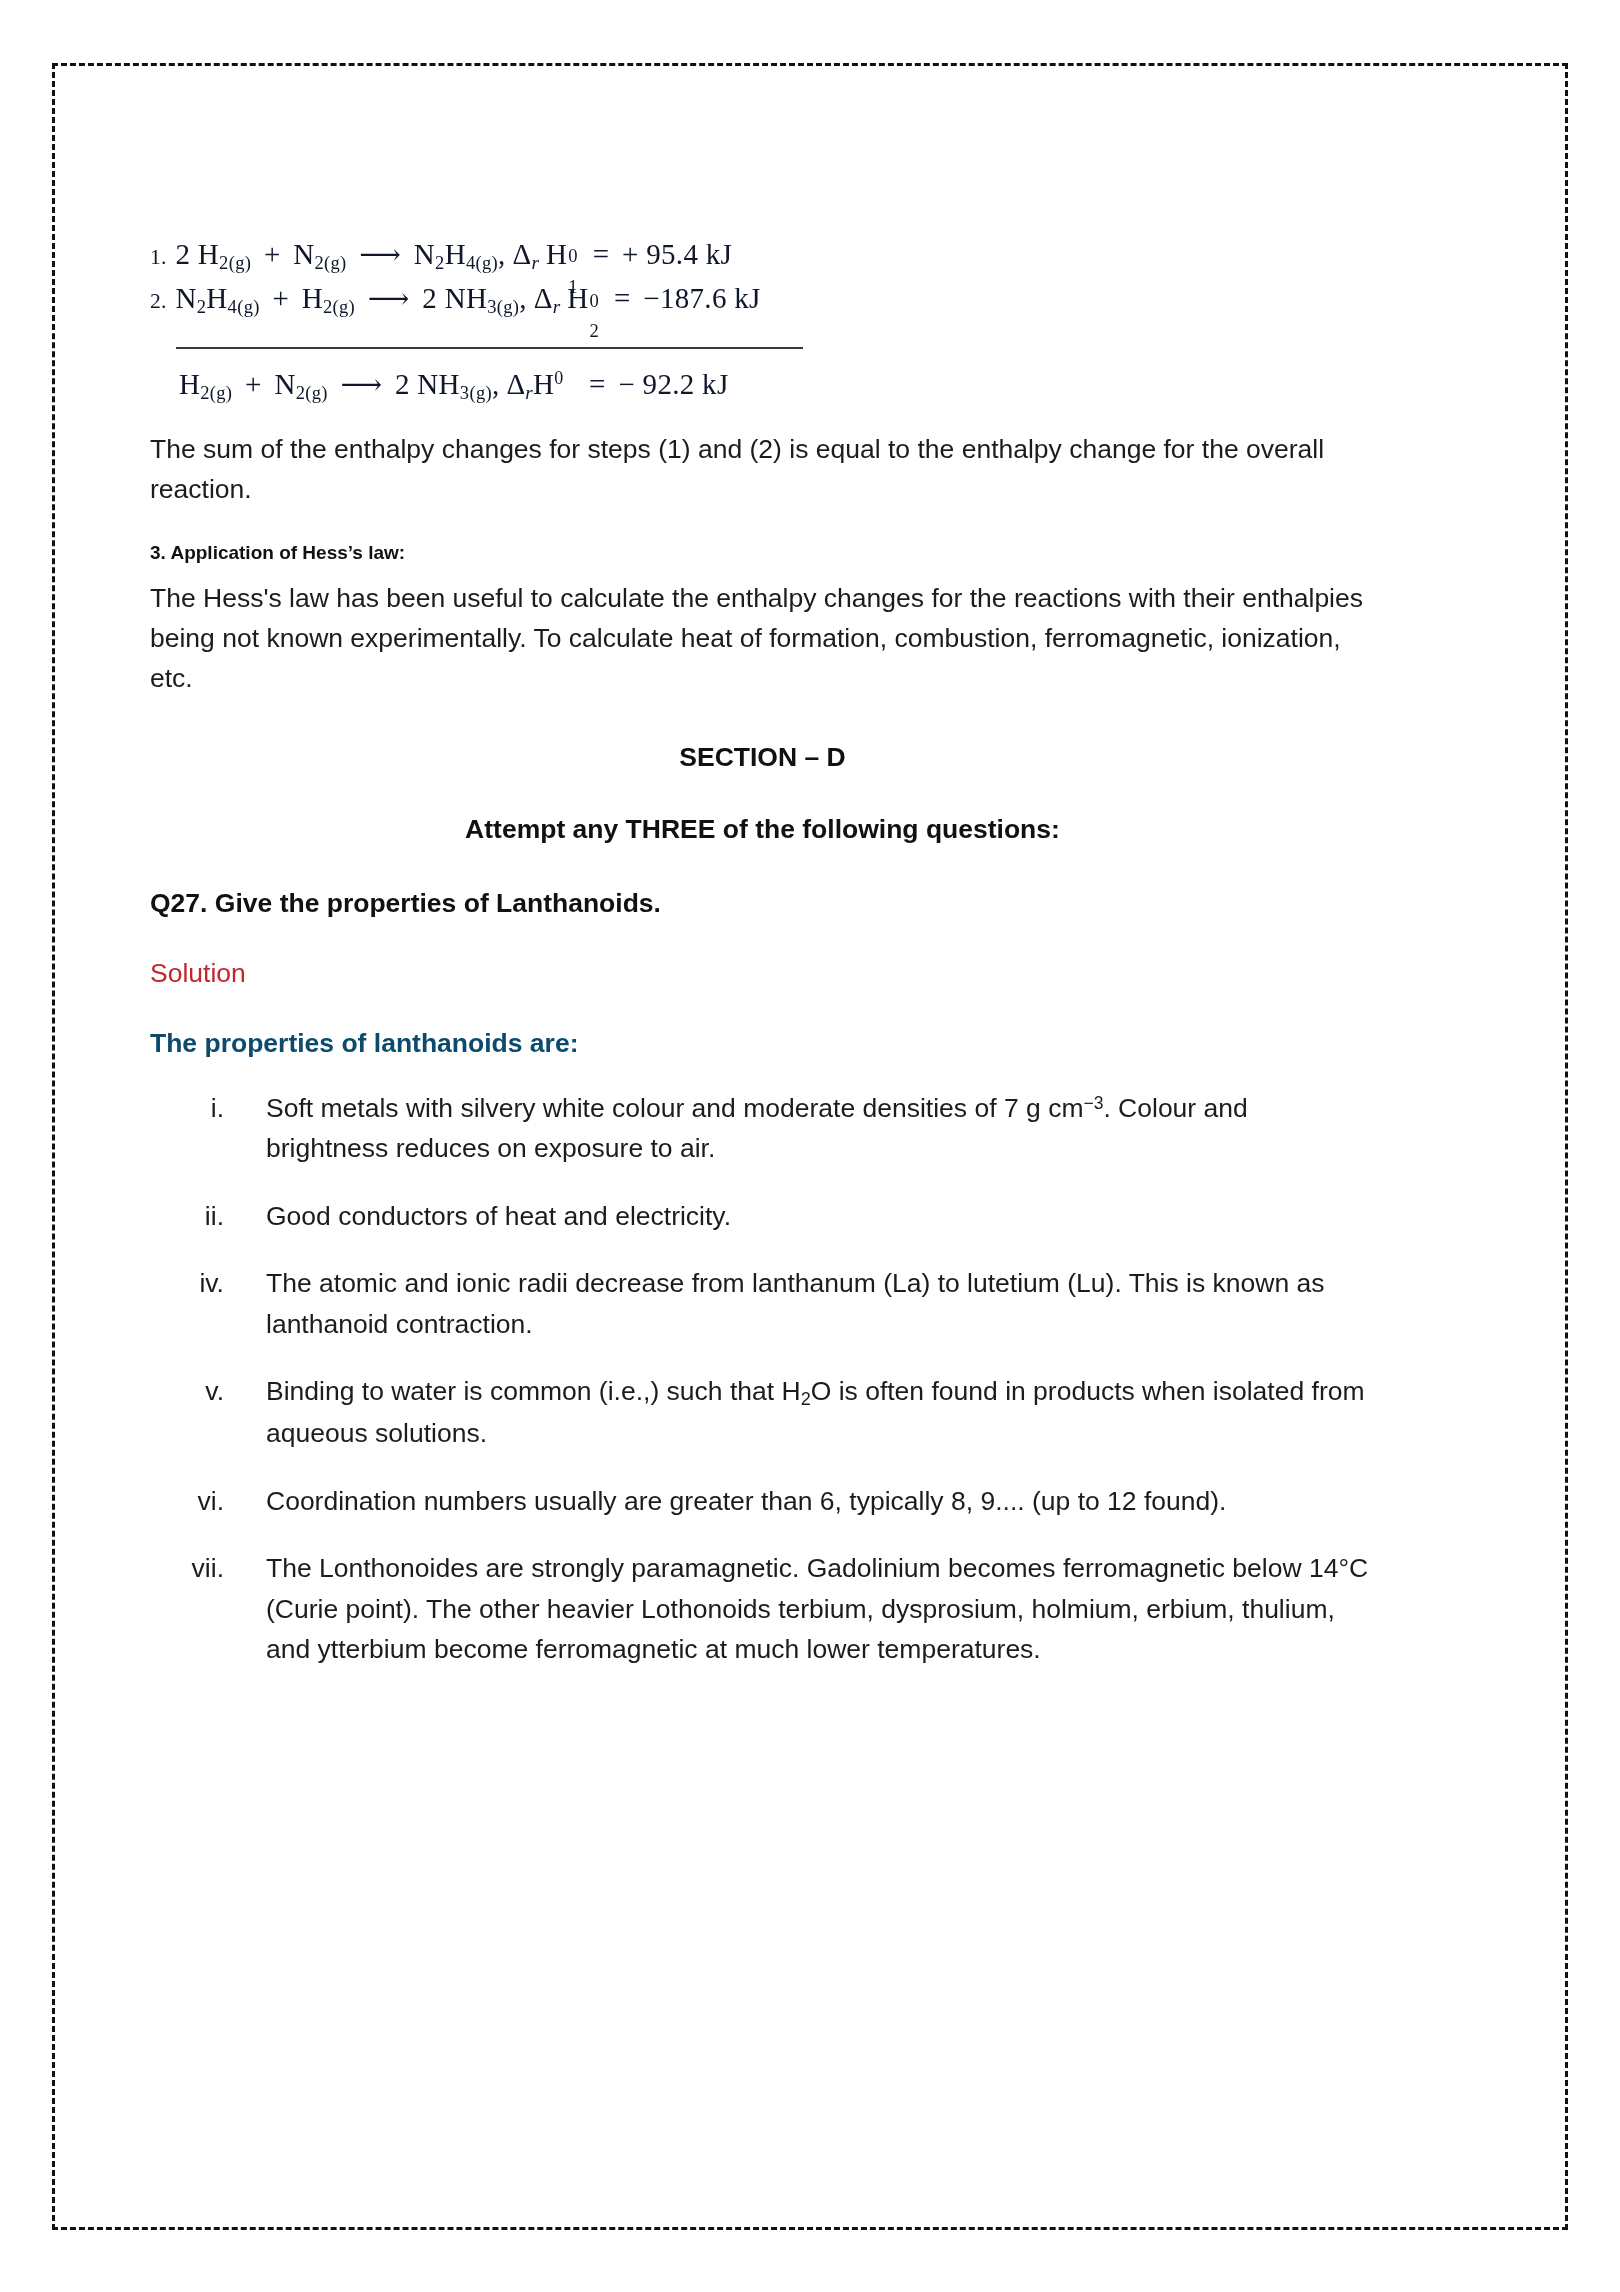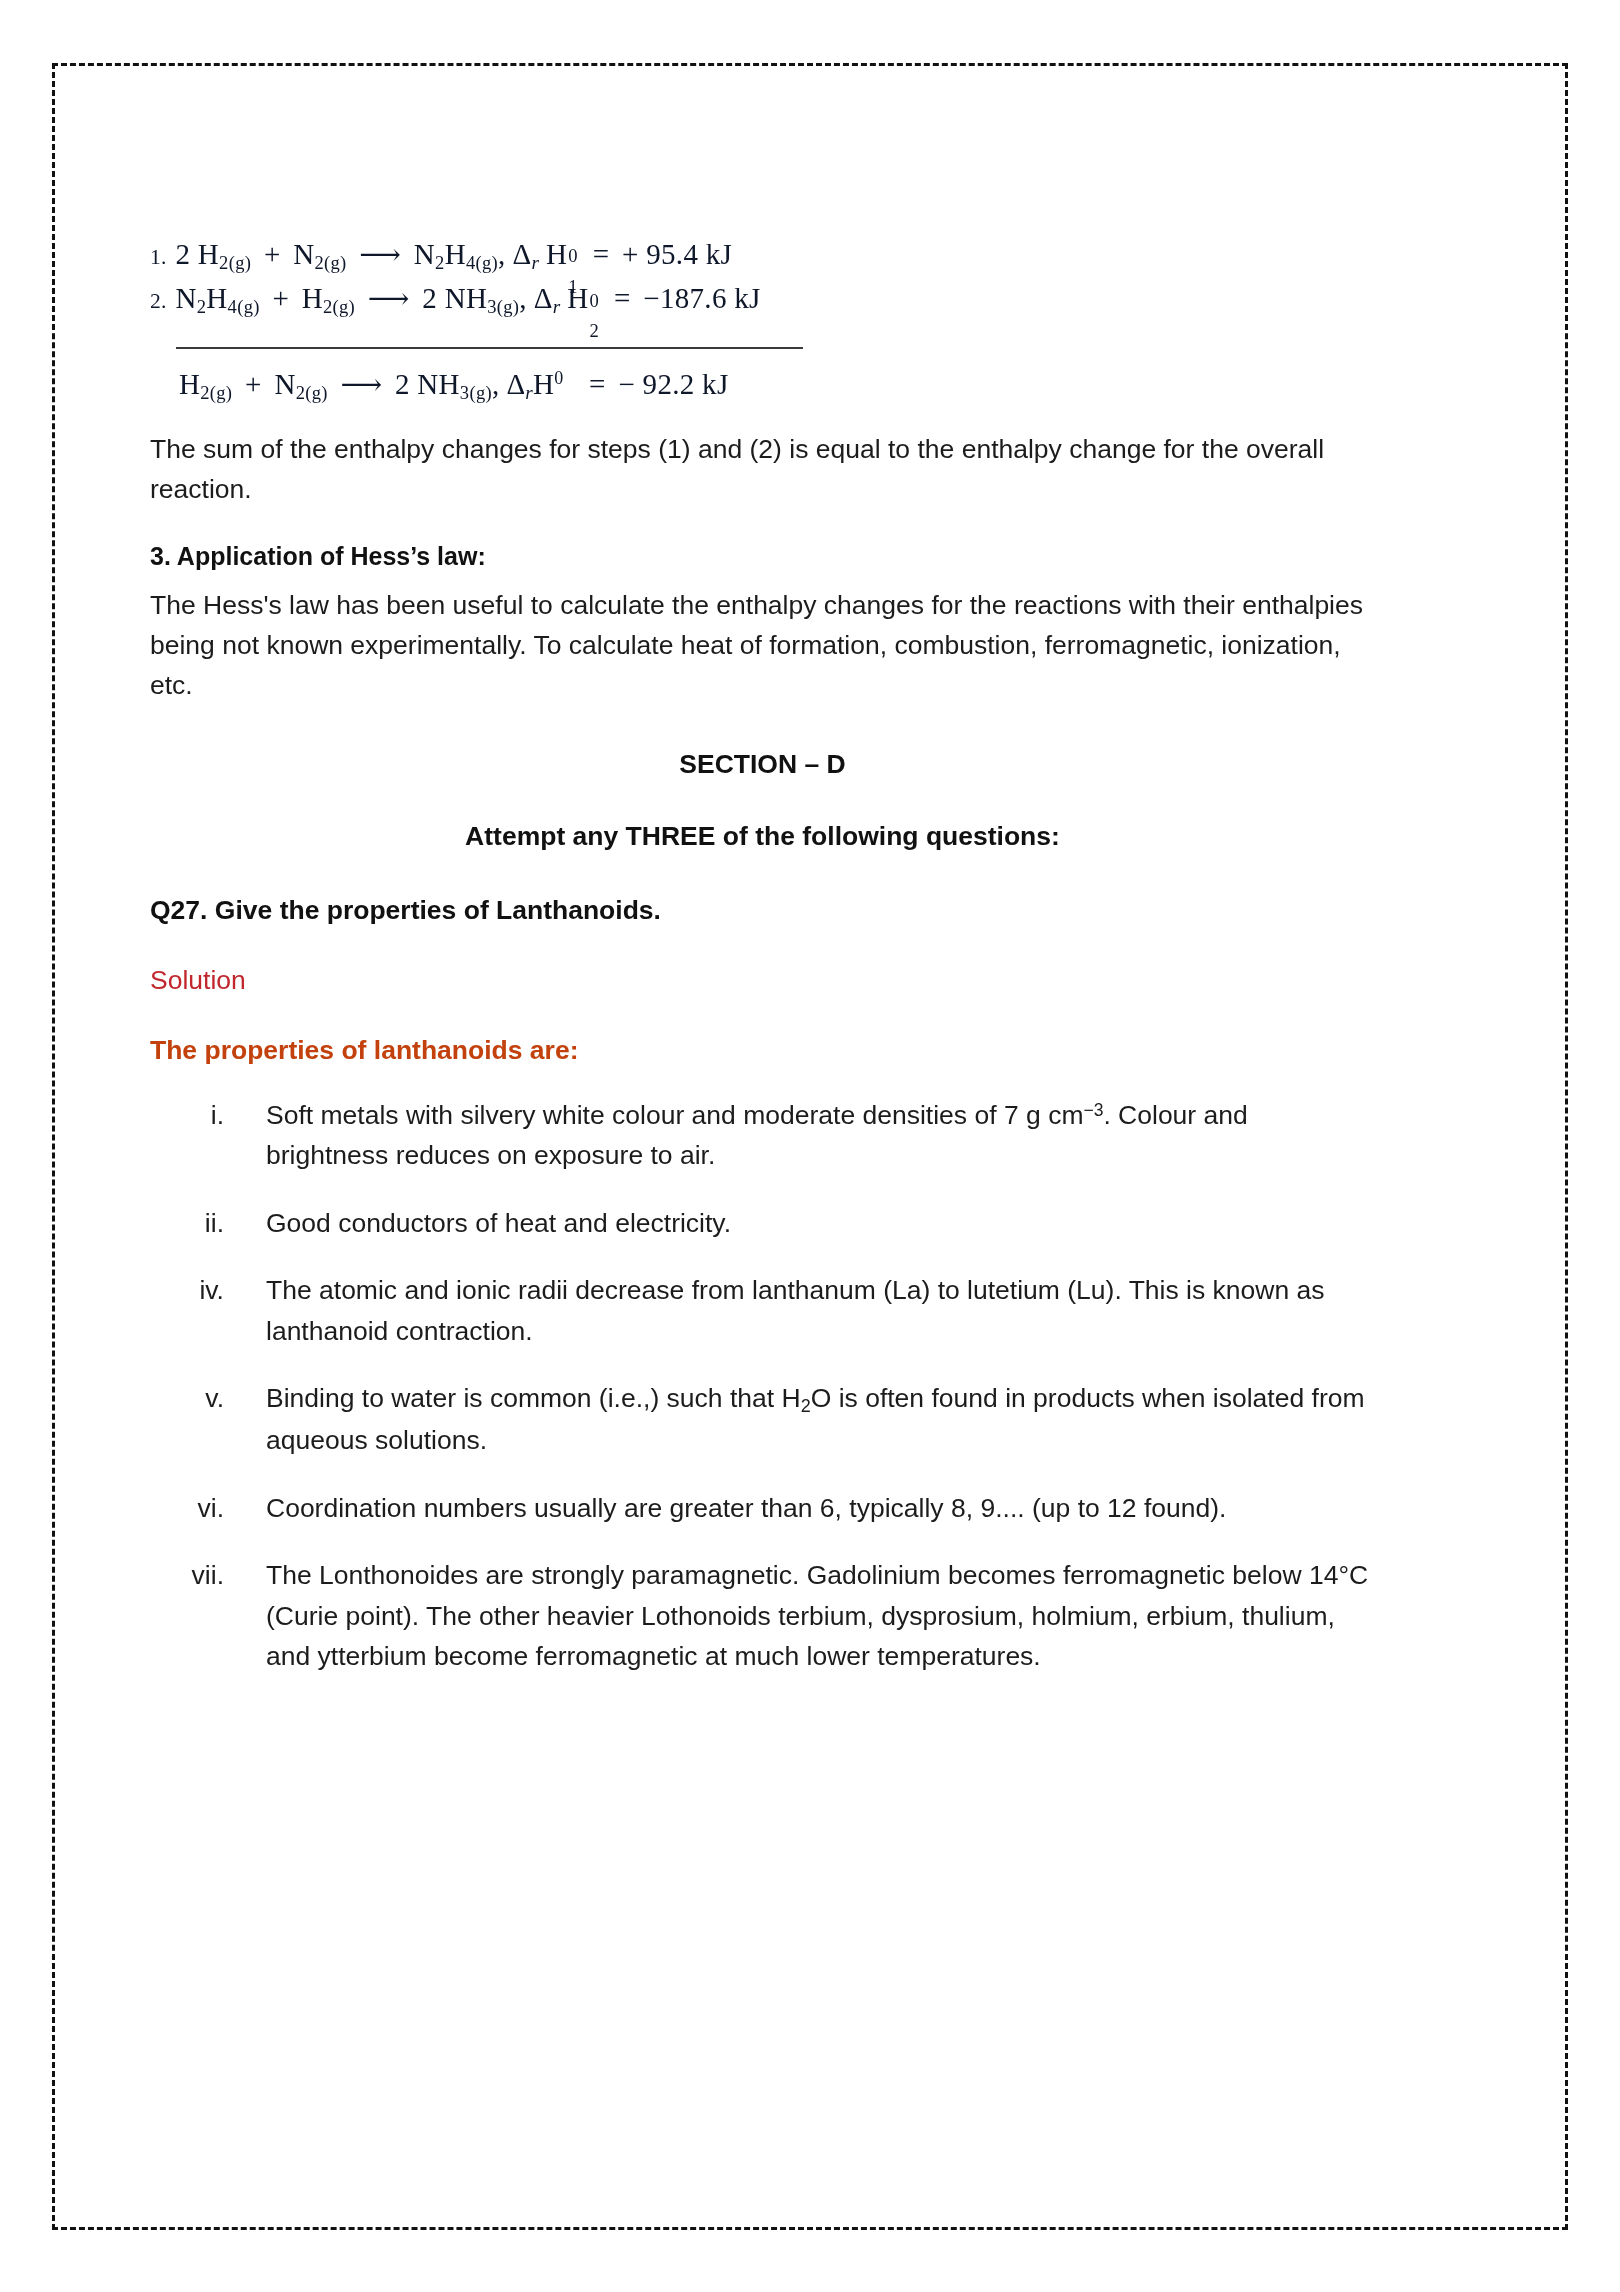--- a/index.html
+++ b/index.html
@@ -101,21 +101,21 @@
   .para {
     font-size: 26.5px;
     line-height: 1.52;
     margin: 21.6px 0 0 0;
     color: #1c1c1c;
     font-stretch: condensed;
   }
   .para.tight { margin-top: 13.7px; }
 
   .heading-bold {
-    font-size: 25px;
+    font-size: 19px;
     font-weight: bold;
     margin: 33px 0 5.9px 0;
     color: #111111;
   }
 
   .centered {
     text-align: center;
     font-weight: bold;
     font-size: 26.5px;
     color: #111111;
@@ -134,21 +134,21 @@
     font-size: 26.5px;
     color: #c1272d;
     margin-top: 39px;
     font-weight: normal;
   }
 
   .props-intro {
     font-size: 26.5px;
     font-weight: bold;
     margin-top: 39px;
-    color: #c2410c;
+    color: #0c4a6e;
   }
 
   
   ol.roman {
     list-style: none;
     margin: 29px 0 0 0;
     padding: 0;
   }
   ol.roman > li {
     position: relative;

